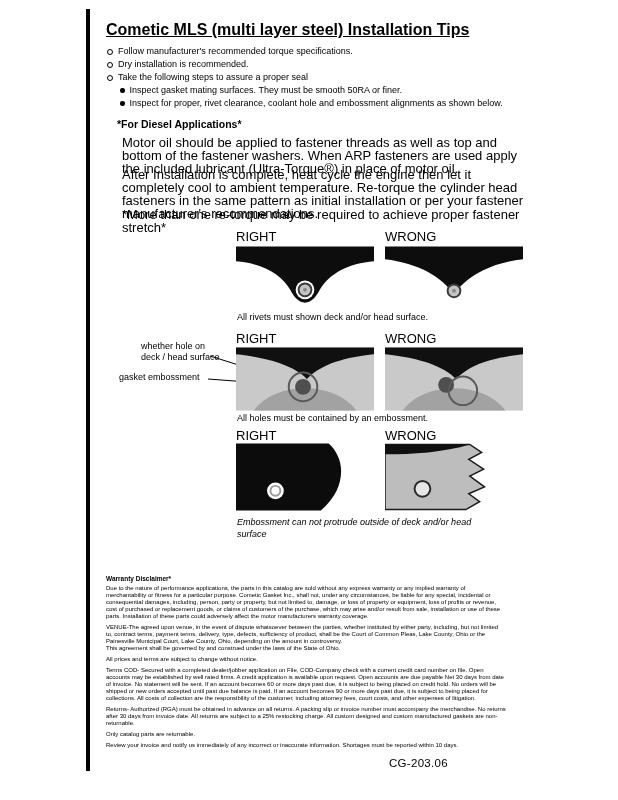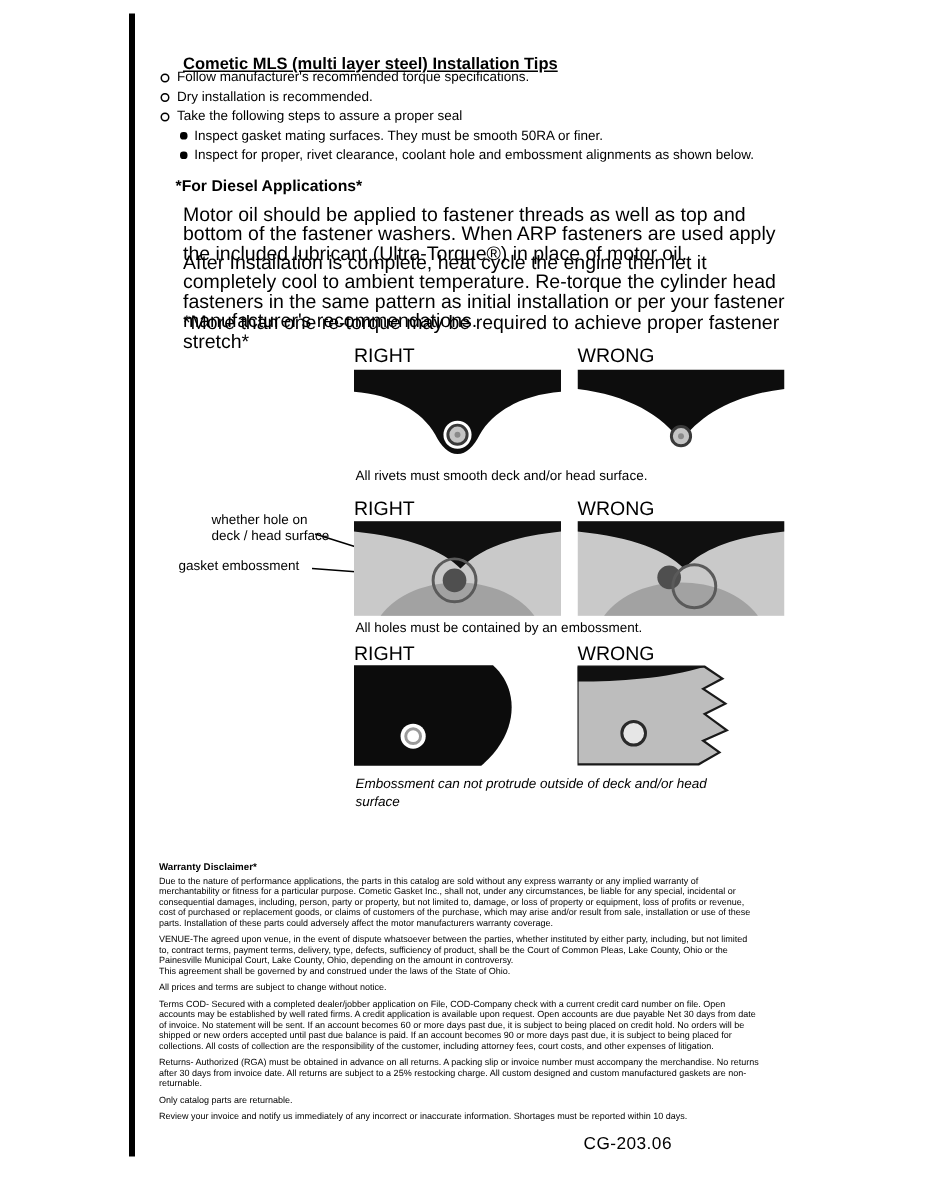--- a/index.html
+++ b/index.html
@@ -1,20 +1,20 @@
 <!DOCTYPE html>
 <html><head>
 <meta charset="utf-8">
 <style>
   html,body{margin:0;padding:0;}
   body{width:618px;height:800px;background:#ffffff;font-family:"Liberation Sans",sans-serif;color:#000;}
   .page{position:relative;width:618px;height:800px;background:#fff;overflow:hidden;}
   .spine{position:absolute;left:86px;top:9px;width:4px;height:762px;background:#000;}
 
-  .title{position:absolute;left:106px;top:21px;font-size:11px;font-weight:bold;text-decoration:underline;white-space:nowrap;margin:16px;}
+  .title{position:absolute;left:106px;top:21px;font-size:16px;font-weight:bold;text-decoration:underline;white-space:nowrap;margin:0;}
 
   .tips{position:absolute;left:107px;top:45px;width:445px;}
   .tip{display:flex;align-items:flex-start;font-size:9px;line-height:13px;}
   .marker{flex:none;width:4px;height:4px;border-radius:50%;margin:4px 5px 0 0;}
   .marker.hollow{border:1px solid #000;}
   .marker.filled{background:#000;width:4.5px;height:4.5px;}
   .subtips{margin-left:13px;}
 
   .diesel-h{position:absolute;left:117px;top:118px;font-size:10.5px;font-weight:bold;margin:0;}
   .para{position:absolute;left:122px;width:402px;font-size:13px;line-height:13px;margin:0;}
@@ -94,21 +94,21 @@
     </svg>
   </div>
   <div class="panel r1 cr">
     <svg viewBox="0 0 140 62">
       <rect width="140" height="62" fill="#ffffff"></rect>
       <path d="M0,0 H140 V13 C106,17 82,31 70,49 C58,31 34,17 0,13 Z" fill="#0d0d0d"></path>
       <circle cx="70" cy="45" r="6.5" fill="#c4c4c4" stroke="#3a3a3a" stroke-width="2"></circle>
       <circle cx="70" cy="45" r="2" fill="#8a8a8a"></circle>
     </svg>
   </div>
-  <p class="caption cap1">All rivets must smooth deck and/or head surface.</p>
+  <p class="caption cap1">All rivets must shown deck and/or head surface.</p>
 
   <span class="col-label cl row2-label">RIGHT</span>
   <span class="col-label cr row2-label">WRONG</span>
 
   <div class="callout1">
     <div>whether hole on</div>
     <div>deck / head surface</div>
   </div>
   <div class="callout2">gasket embossment</div>
   <svg class="callout-lines" viewBox="0 0 96 45">

